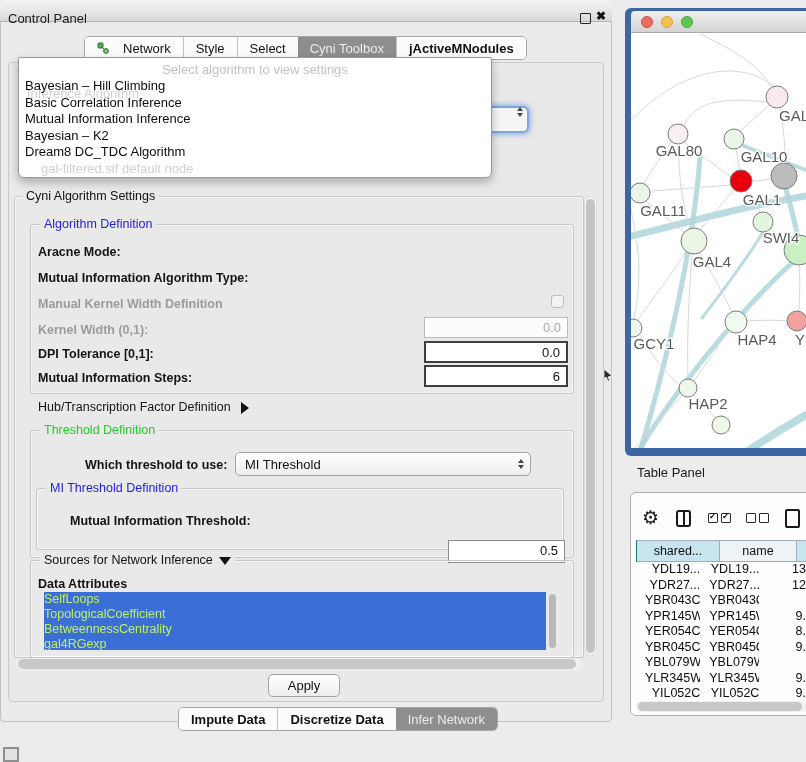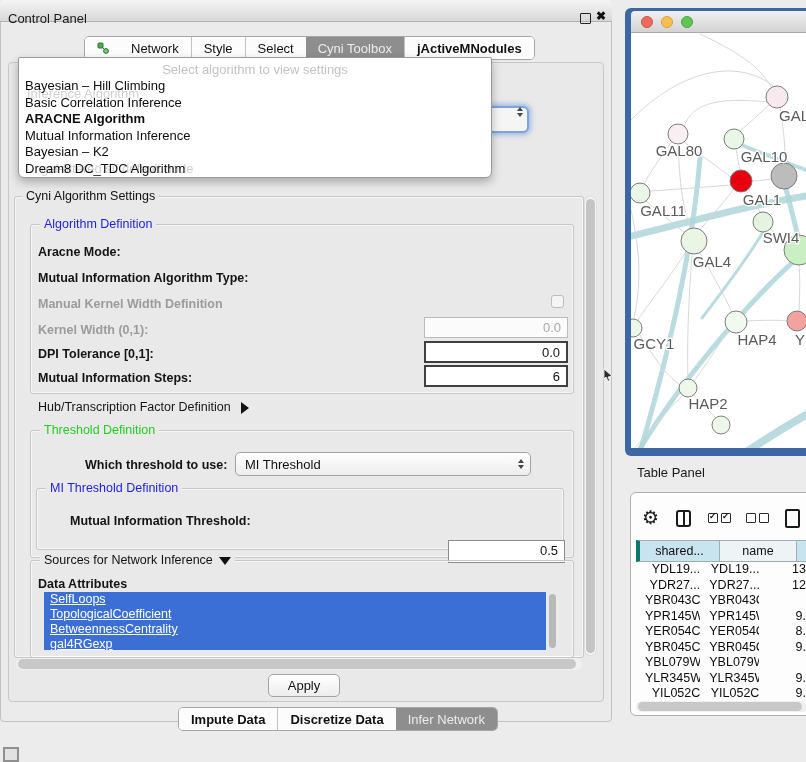--- a/index.html
+++ b/index.html
@@ -11,21 +11,21 @@
   #cp{left:0;top:8;width:612px;height:722px;background:#ebebeb;border:1px solid #c2c2c2;border-radius:4px;box-sizing:border-box;}
   #cp-titlebar{left:0;top:8;width:612px;height:22px;background:linear-gradient(#f5f5f5,#d8d8d8);border-bottom:1px solid #b3b3b3;border-radius:4px 4px 0 0;box-sizing:border-box;}
   #cp-title{left:8px;top:11px;font-size:13px;color:#1a1a1a;}
   #cp-float{left:580px;top:13px;width:9px;height:9px;border:1.5px solid #222;border-radius:1px;}
   #cp-close{left:596px;top:9px;font-size:12px;font-weight:bold;color:#111;}
 
   #cp-inner{left:8px;top:62px;width:596px;height:640px;background:#e9e9e9;border:1px solid #c8c8c8;border-radius:4px;box-sizing:border-box;}
 
   
   .segbar{display:flex;height:22px;background:#fff;border:1px solid #a6a6a6;border-radius:5px;overflow:hidden;}
-  .seg{display:flex;align-items:center;gap:22px;padding:0 12px;font-size:13px;color:#111;background:#fcfcfc;cursor:default;white-space:nowrap;}
+  .seg{display:flex;align-items:center;gap:14px;padding:0 12px;font-size:13px;color:#111;background:#fcfcfc;cursor:default;white-space:nowrap;}
   .seg + .seg{border-left:1px solid #c3c3c3;}
   .seg.sel{background:#8e8e8e;color:#ececec;border-left:none;}
   .seg.bold{font-weight:bold;}
   #top-tabs{left:84px;top:36px;}
   #bottom-tabs{left:148px;top:707px;margin-left:30px;}
 
   
   #popup{left:18px;top:57px;width:472px;height:119px;background:#fff;border:1px solid #9a9a9a;border-radius:2px 2px 6px 6px;box-shadow:0 4px 10px rgba(0,0,0,.28);z-index:60;}
   #popup-prompt{position:absolute;left:0;top:4px;width:100%;text-align:center;font-size:13px;color:#c2c2c2;z-index:3;}
   #dd-items{position:absolute;left:6px;top:20px;right:4px;z-index:3;}
@@ -58,21 +58,21 @@
   .field.strong{border:2px solid #3f3f3f;}
   .field.norm{border:1px solid #8b8b8b;}
   .field.dis{border:1px solid #bcbcbc;background:#fbfbfb;color:#a8a8a8;}
 
   .checkbox{width:13px;height:13px;border:1.5px solid #bdbdbd;border-radius:3px;background:#f4f4f4;box-sizing:border-box;}
 
   .arrow-right{display:inline-block;width:0;height:0;border-top:6px solid transparent;border-bottom:6px solid transparent;border-left:8px solid #111;vertical-align:middle;margin-left:10px;}
   .arrow-down{display:inline-block;width:0;height:0;border-left:6px solid transparent;border-right:6px solid transparent;border-top:8px solid #111;vertical-align:middle;margin-left:6px;}
 
   #attr-list{left:44px;top:592px;width:502px;height:58px;overflow:hidden;}
-  .attr-row{height:15px;line-height:15px;background:#3b6fd6;color:#ffffff;font-size:12.5px;padding-left:6px;white-space:nowrap;text-decoration:underline;}
+  .attr-row{height:15px;line-height:15px;background:#3b6fd6;color:#bef264;font-size:12.5px;white-space:nowrap;}
 
   .vscroll{background:#f6f6f6;border:1px solid #dcdcdc;border-radius:7px;box-sizing:border-box;}
   .vscroll .thumb{position:absolute;left:1px;right:1px;top:2px;bottom:2px;background:#c4c4c4;border-radius:6px;}
   .hscroll{background:#f0f0f0;border-radius:6px;}
   .hscroll .thumb{position:absolute;top:1px;bottom:1px;left:2px;right:6px;background:#c8c8c8;border-radius:6px;}
 
   #apply-btn{left:268px;top:674px;width:72px;height:23px;background:linear-gradient(#ffffff,#ededed);border:1px solid #a3a3a3;border-radius:5px;box-sizing:border-box;text-align:center;line-height:21px;font-size:13px;color:#111;}
 
   #mini-square{left:3px;top:747px;width:16px;height:15px;border:2px solid #8f8f8f;background:#e2e2e2;box-sizing:border-box;}
 
@@ -92,21 +92,21 @@
   #tbl-toolbar{left:640px;top:505px;width:166px;height:26px;display:flex;align-items:center;gap:0;}
   .gear{font-size:19px;color:#1a1a1a;line-height:22px;}
   .icon-split{width:15px;height:17px;border:2px solid #1a1a1a;border-radius:3px;box-sizing:border-box;position:relative;}
   .icon-split::after{content:"";position:absolute;left:50%;top:0;bottom:0;width:2px;background:#1a1a1a;transform:translateX(-1px);}
   .cbpair{display:flex;gap:3px;}
   .cb{width:10px;height:10px;border:1.5px solid #2a2a2a;border-radius:1px;box-sizing:border-box;position:relative;background:#fff;}
   .cb.ck::after{content:"✓";position:absolute;left:0px;top:-3px;font-size:9px;font-weight:bold;color:#111;}
   .icon-doc{width:15px;height:19px;border:2px solid #1a1a1a;border-radius:2px;box-sizing:border-box;}
   #tbl-header{left:636px;top:540px;display:flex;height:22px;}
   .th{box-sizing:border-box;border:1px solid #9fadb4;border-left:none;font-size:12.5px;color:#101010;display:flex;align-items:center;justify-content:center;}
-  .th:first-child{border-left:4px solid #0f766e;}
+  .th:first-child{border-left:1px solid #0f766e;}
   .th.blue{background:#c7e4ef;}
   .th.lite{background:#eef3f5;}
   #tbl-rows{left:636px;top:562px;width:170px;height:138px;overflow:hidden;text-align:right;}
   .tr{display:flex;height:15.5px;}
   .td{box-sizing:border-box;font-size:12.5px;color:#0d0d0d;padding-left:9px;white-space:nowrap;overflow:hidden;}
   #tbl-hscroll{left:636px;top:701px;width:172px;height:11px;}
 
   #cursor{left:603px;top:368px;z-index:80;}
 </style>
 </head>
@@ -226,21 +226,20 @@
         <i class="dn"></i>
       </span>
   </div>
   <div id="popup" class="abs">
     <div id="popup-prompt">Select algorithm to view settings</div>
     <div id="ghost1" class="ghost">Inference Algorithm</div>
     <div id="ghost2" class="ghost">gal-filtered.sif default node</div>
     <div id="dd-items">
         <div class="dd-item">Bayesian – Hill Climbing</div>
         <div class="dd-item">Basic Correlation Inference</div>
-        <div class="dd-item bold">ARACNE Algorithm</div>
         <div class="dd-item">Mutual Information Inference</div>
         <div class="dd-item">Bayesian – K2</div>
         <div class="dd-item">Dream8 DC_TDC Algorithm</div>
       </div>
   </div>
 
   <div id="mini-square" class="abs"></div>
 
   <div id="net-win" class="abs"></div>
   <div id="net-titlebar" class="abs">

